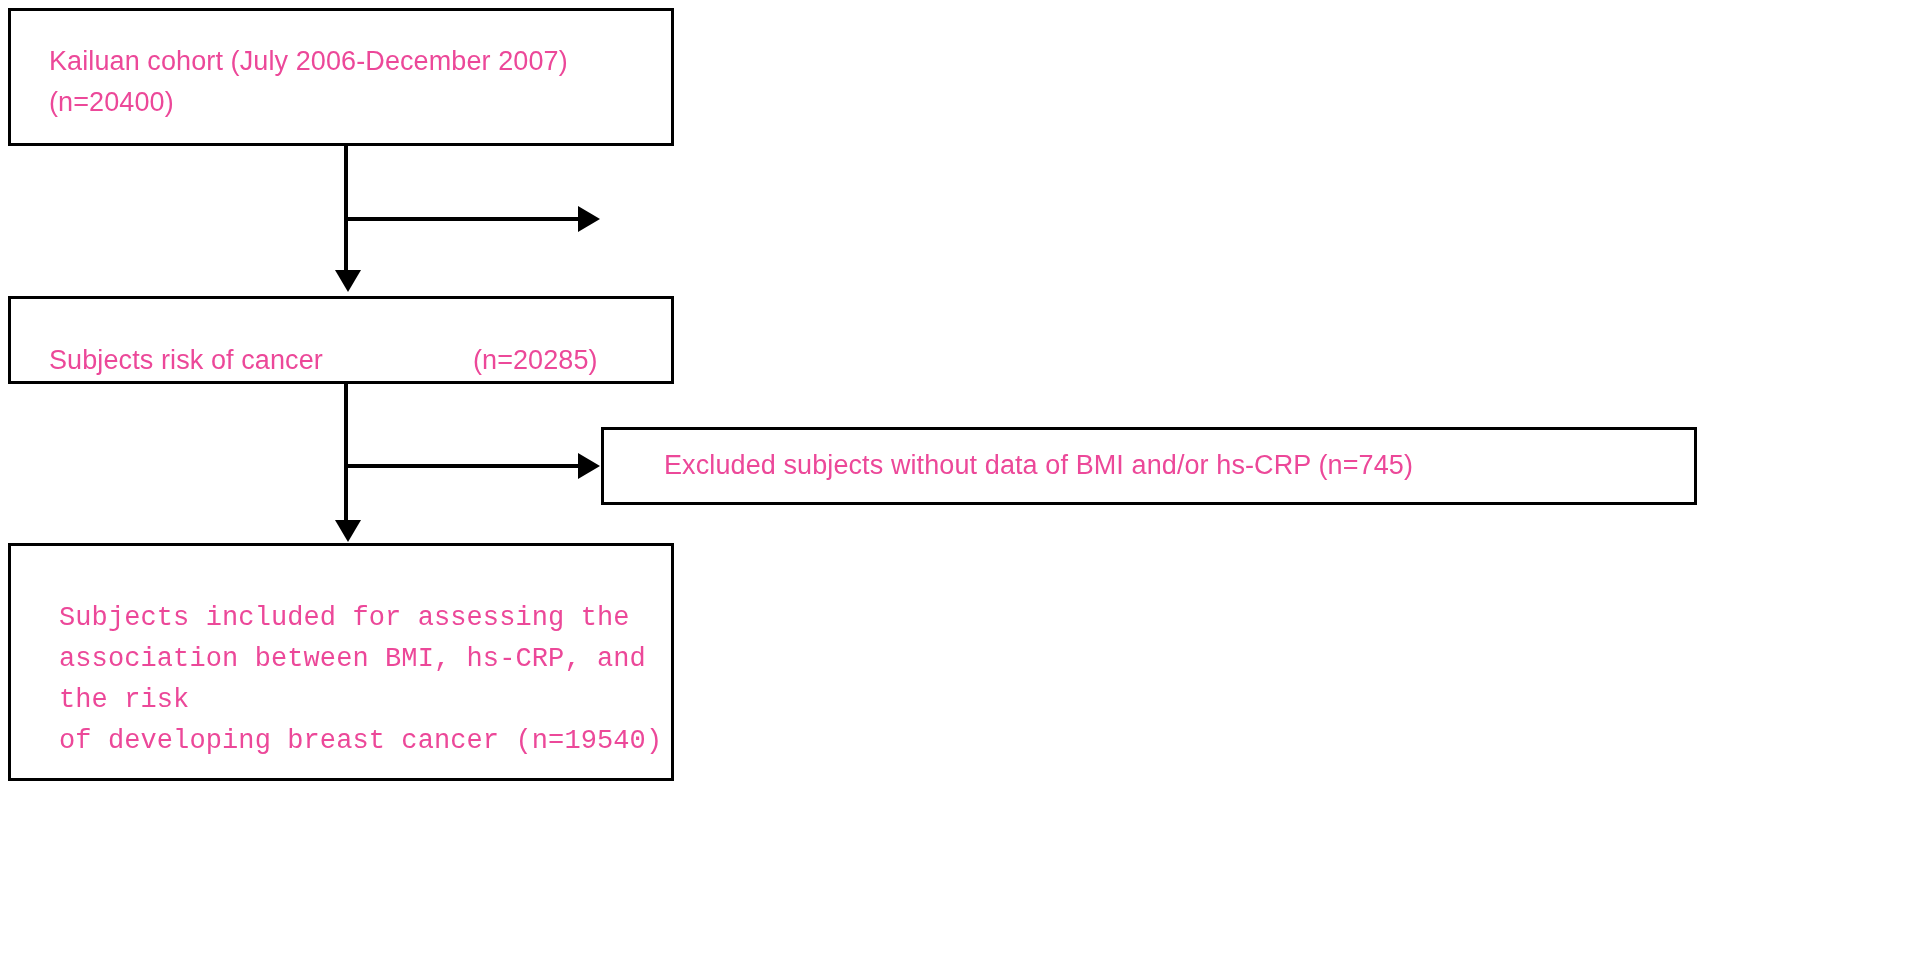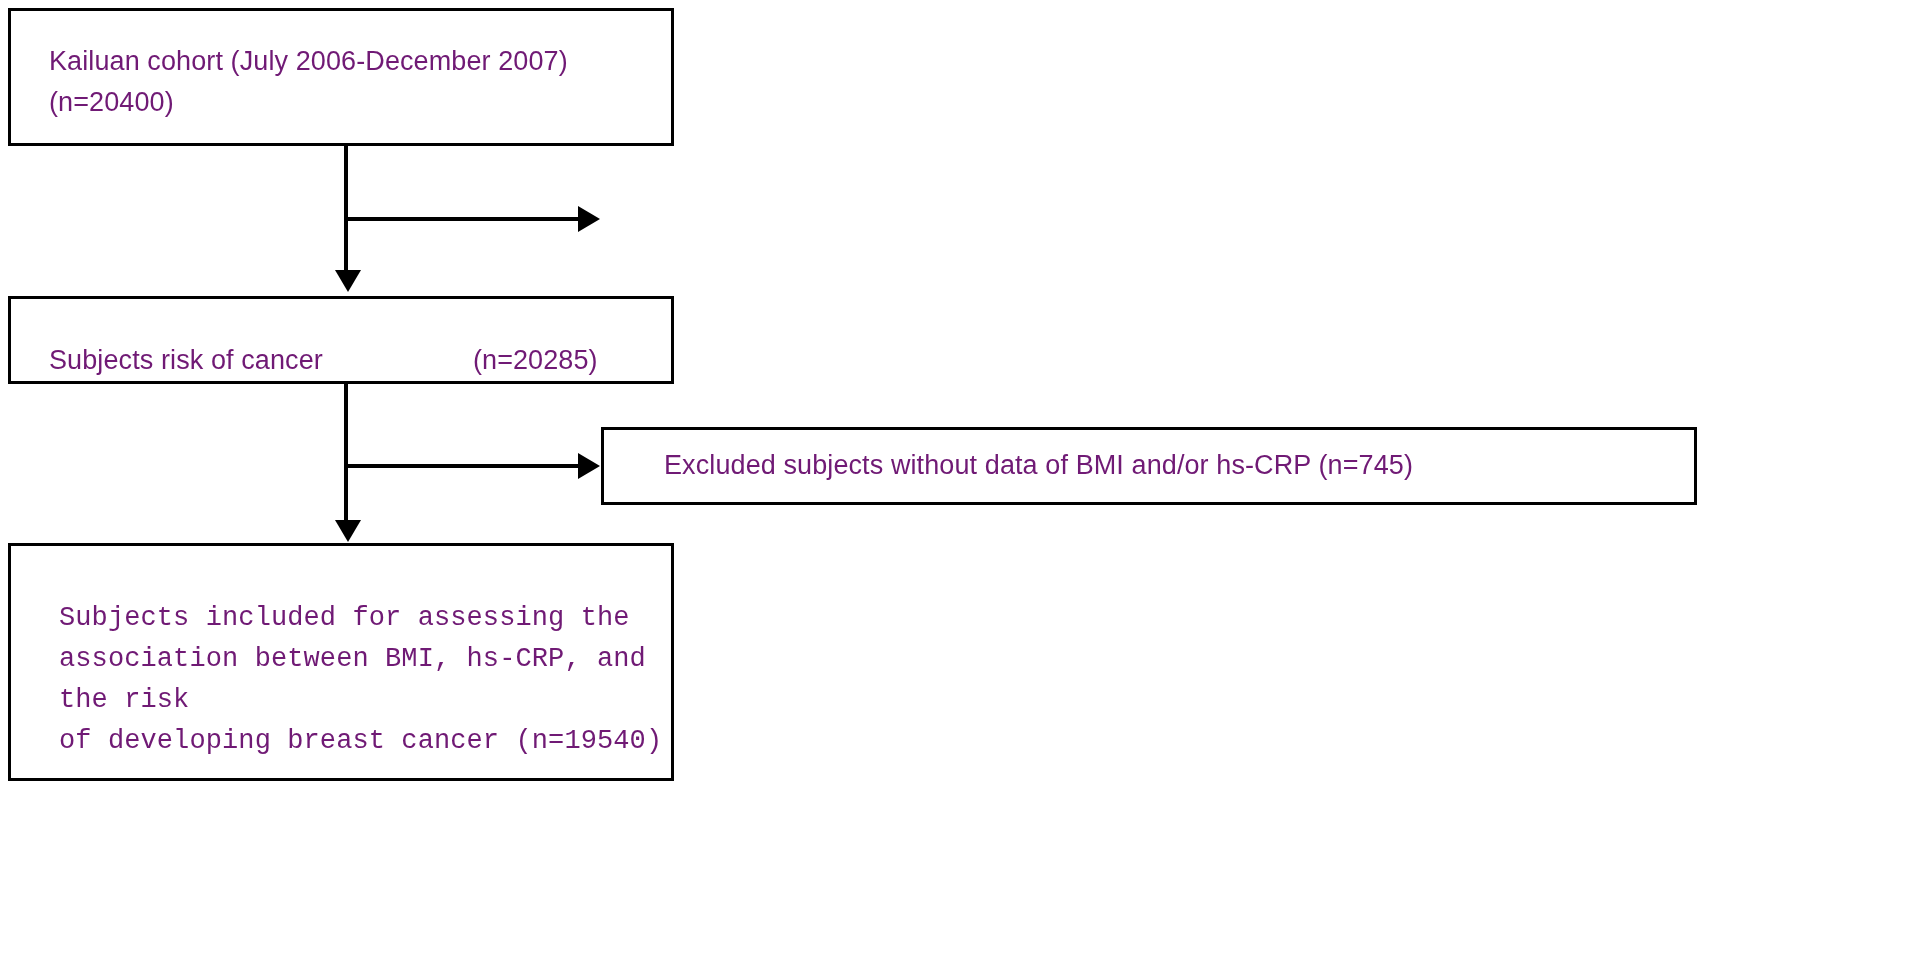--- a/index.html
+++ b/index.html
@@ -24,21 +24,21 @@
     box-sizing: border-box;
     border: 3px solid #000000;
     background: #ffffff;
     display: flex;
     align-items: center;
   }
   .node-text {
     display: block;
     font-size: 27px;
     line-height: 1.52;
-    color: #701a75;
+    color: #ec4899;
     letter-spacing: 0.1px;
     white-space: pre-line;
   }
   
   #box-cohort {
     left: 8px;
     top: 8px;
     width: 666px;
     height: 138px;
     align-items: flex-start;

